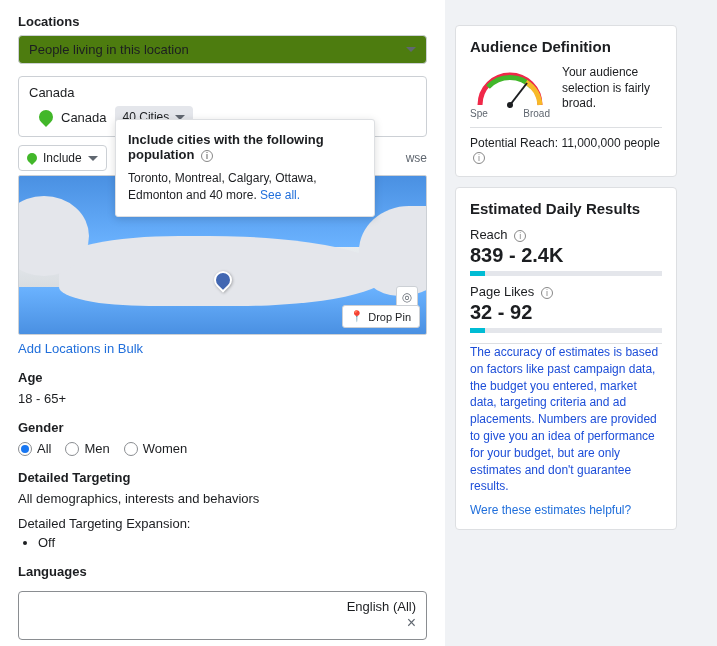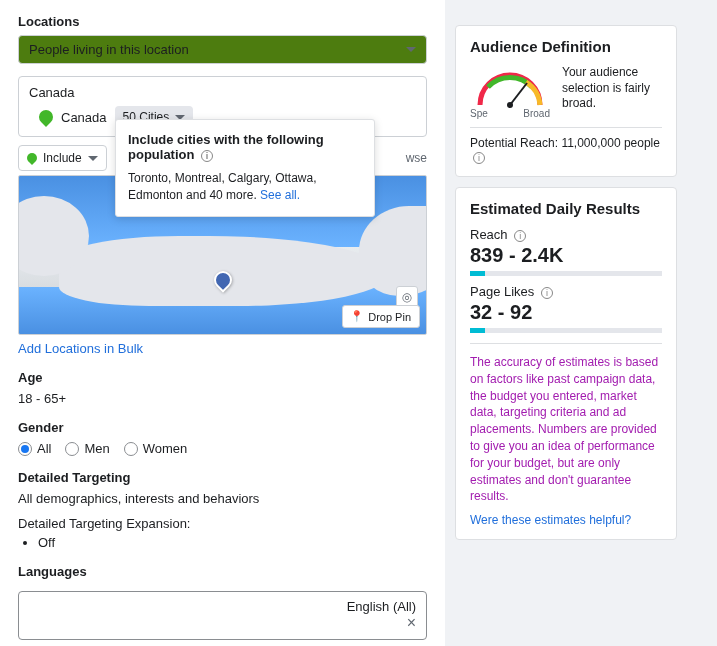--- a/index.html
+++ b/index.html
@@ -43,21 +43,21 @@
 .gauge-wrap { display: flex; align-items: flex-start; gap: 12px; }
 .gauge { width: 80px; height: 45px; position: relative; }
 .gauge svg { width: 80px; height: 45px; }
 .gauge-labels { display: flex; justify-content: space-between; font-size: 10px; color: #606770; margin-top: -2px; }
 .aud-text { font-size: 12px; line-height: 1.3; flex: 1; }
 .reach-line { font-size: 12px; margin-top: 8px; border-top: 1px solid #dddfe2; padding-top: 8px; }
 .est-metric-label { font-size: 13px; margin-top: 8px; }
 .est-metric-val { font-size: 20px; font-weight: bold; margin-top: 2px; }
 .bar { width: 100%; height: 5px; background: #e4e6eb; margin-top: 4px; position: relative; }
 .bar-fill { position: absolute; left: 0; top: 0; height: 100%; background: #00bcd4; }
-.disclaimer { font-size: 12px; color: #a21caf; line-height: 1.4; margin-top: 10px; border-top: 1px solid #dddfe2; padding-top: 10px; }
+.disclaimer { font-size: 12px; color: #1d4ed8; line-height: 1.4; margin-top: 10px; border-top: 1px solid #dddfe2; }
 .helpful-link { color: #216fdb; font-size: 12px; margin-top: 8px; display: inline-block; cursor: pointer; }
 .mt14{margin-top:14px;}
 </style>
 </head>
 <body>
 
 <div class="container">
   <div class="left-col">
 
     <span class="section-label">Locations</span>
@@ -65,21 +65,21 @@
       <span>People living in this location</span>
       <span class="caret"></span>
     </div>
 
     <div class="region-box">
       <div class="region-title">Canada</div>
       <div class="chip-row">
         <span class="pin-ico"></span>
         <span>Canada</span>
         <div class="cities-btn">
-          <span>50 Cities</span>
+          <span>40 Cities</span>
           <span class="caret"></span>
         </div>
       </div>
 
       <div class="tooltip-pop">
         <div class="tooltip-title">
           <span>Include cities with the following population</span>
           <span class="info-ico">i</span>
         </div>
         <div class="tooltip-desc">

